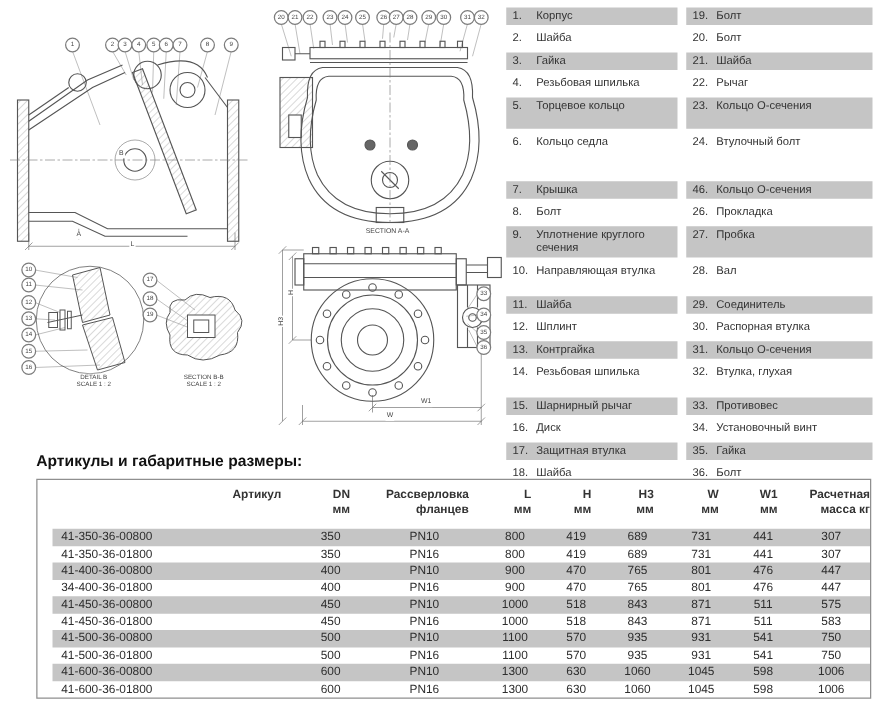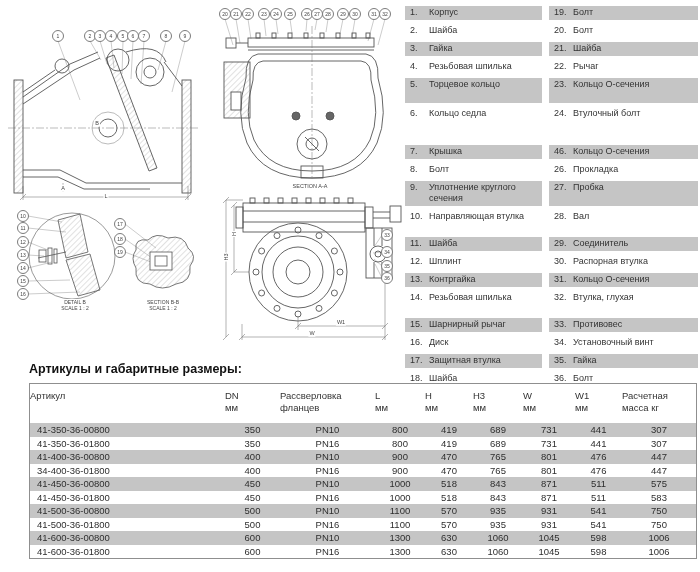--- a/index.html
+++ b/index.html
@@ -28,23 +28,23 @@
   .p-row.gap{margin-bottom:13px;}
   .p-num{flex:0 0 24px;width:24px;padding-left:5px;box-sizing:border-box;}
   .p-name{flex:1;padding-right:14px;}
 
   
   .dims{position:absolute;left:14px;top:362px;width:668px;padding-left:15px;}
   .dims-title{font-size:12.5px;font-weight:bold;color:#111;margin:0 0 7px 0;}
   .dim-table{border:1px solid #8f8f8f;background:#fff;}
   .t-head,.t-row{display:grid;grid-template-columns:195px 55px 95px 50px 48px 50px 52px 47px 1fr;}
   .t-head{padding:6px 0 9px 0;}
-  .h-cell{text-align:left;font-size:9.5px;color:#333;line-height:12px;}
+  .h-cell{text-align:right;font-size:9.5px;color:#333;line-height:12px;font-weight:bold;}
   .h-cell .l2{min-height:12px;display:block;}
-  .t-row{font-size:9.5px;color:#2e2e2e;height:13.5px;align-items:center;}
+  .t-row{font-size:9.5px;color:#2e2e2e;height:13.5px;align-items:center;margin-left:12px;}
   .t-row.shaded{background:#c5c5c5;}
   .t-cell{text-align:center;}
   .t-cell.left{text-align:left;padding-left:7px;}
 </style>
 </head>
 <body>
 
 <div class="page">
 
   <div class="drawing-area">

